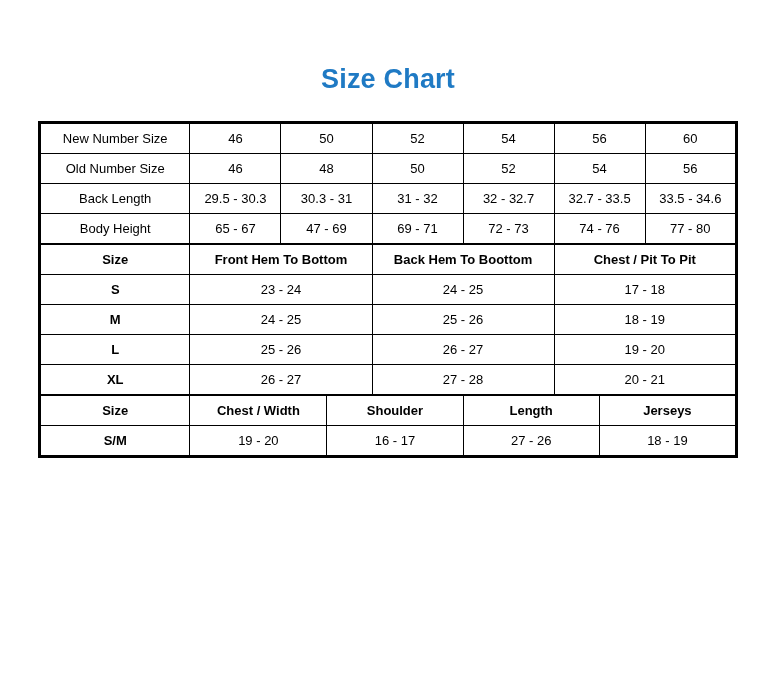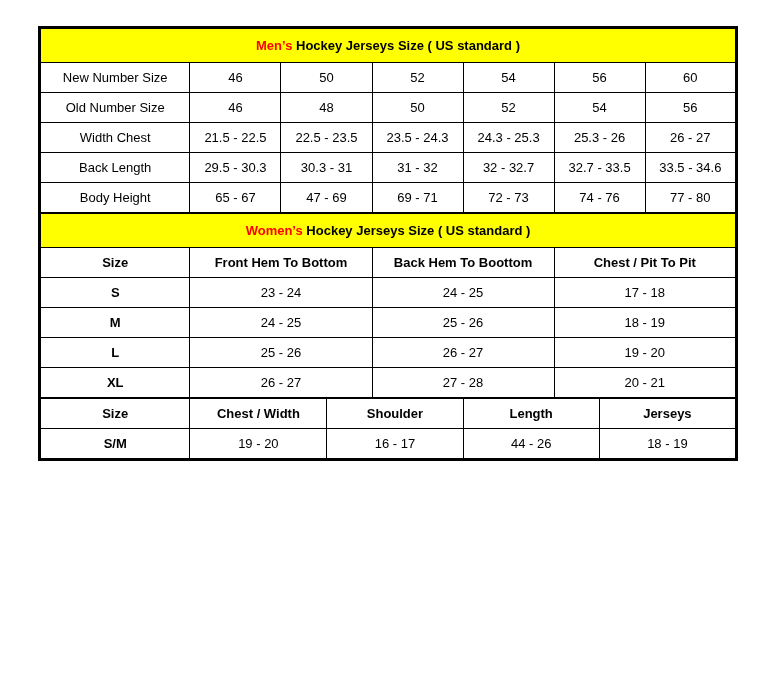--- a/index.html
+++ b/index.html
@@ -63,63 +63,52 @@
   }
   .rowlabel {
     font-weight: normal;
   }
 </style>
 </head>
 <body>
 
 <div class="page">
 
+  <div class="title">Size Chart</div>
 
   <div class="chart-wrap">
 
     <table class="sizetable">
       <colgroup>
         <col style="width:21.5%">
           <col style="width:13.1%">
           <col style="width:13.1%">
           <col style="width:13.1%">
           <col style="width:13.1%">
           <col style="width:13.1%">
           <col style="width:13.0%">
       </colgroup>
       <tbody>
-        <tr>
-          <td class="banner" colspan="7"><span class="accent">Men’s</span><span class="rest"> Hockey Jerseys Size ( US standard )</span></td>
-        </tr>
         <tr>
           <td class="rowlabel">New Number Size</td>
           <td>46</td>
           <td>50</td>
           <td>52</td>
           <td>54</td>
           <td>56</td>
           <td>60</td>
         </tr>
         <tr>
           <td class="rowlabel">Old Number Size</td>
           <td>46</td>
           <td>48</td>
           <td>50</td>
           <td>52</td>
           <td>54</td>
           <td>56</td>
-        </tr>
-        <tr>
-          <td class="rowlabel">Width Chest</td>
-          <td>21.5 - 22.5</td>
-          <td>22.5 - 23.5</td>
-          <td>23.5 - 24.3</td>
-          <td>24.3 - 25.3</td>
-          <td>25.3 - 26</td>
-          <td>26 - 27</td>
         </tr>
         <tr>
           <td class="rowlabel">Back Length</td>
           <td>29.5 - 30.3</td>
           <td>30.3 - 31</td>
           <td>31 - 32</td>
           <td>32 - 32.7</td>
           <td>32.7 - 33.5</td>
           <td>33.5 - 34.6</td>
         </tr>
@@ -136,23 +125,20 @@
     </table>
 
     <table class="sizetable">
       <colgroup>
         <col style="width:21.5%">
           <col style="width:26.2%">
           <col style="width:26.2%">
           <col style="width:26.1%">
       </colgroup>
       <tbody>
-        <tr>
-          <td class="banner" colspan="4"><span class="accent">Women’s</span><span class="rest"> Hockey Jerseys Size ( US standard )</span></td>
-        </tr>
         <tr>
           <td class="hdr">Size</td>
           <td class="hdr">Front Hem To Bottom</td>
           <td class="hdr">Back Hem To Boottom</td>
           <td class="hdr">Chest / Pit To Pit</td>
         </tr>
         <tr>
           <td class="hdr">S</td>
           <td>23 - 24</td>
           <td>24 - 25</td>
@@ -192,20 +178,20 @@
           <td class="hdr">Size</td>
           <td class="hdr">Chest / Width</td>
           <td class="hdr">Shoulder</td>
           <td class="hdr">Length</td>
           <td class="hdr">Jerseys</td>
         </tr>
         <tr>
           <td class="hdr">S/M</td>
           <td>19 - 20</td>
           <td>16 - 17</td>
-          <td>44 - 26</td>
+          <td>27 - 26</td>
           <td>18 - 19</td>
         </tr>
       </tbody>
     </table>
 
   </div>
 </div>
 
 </body></html>

